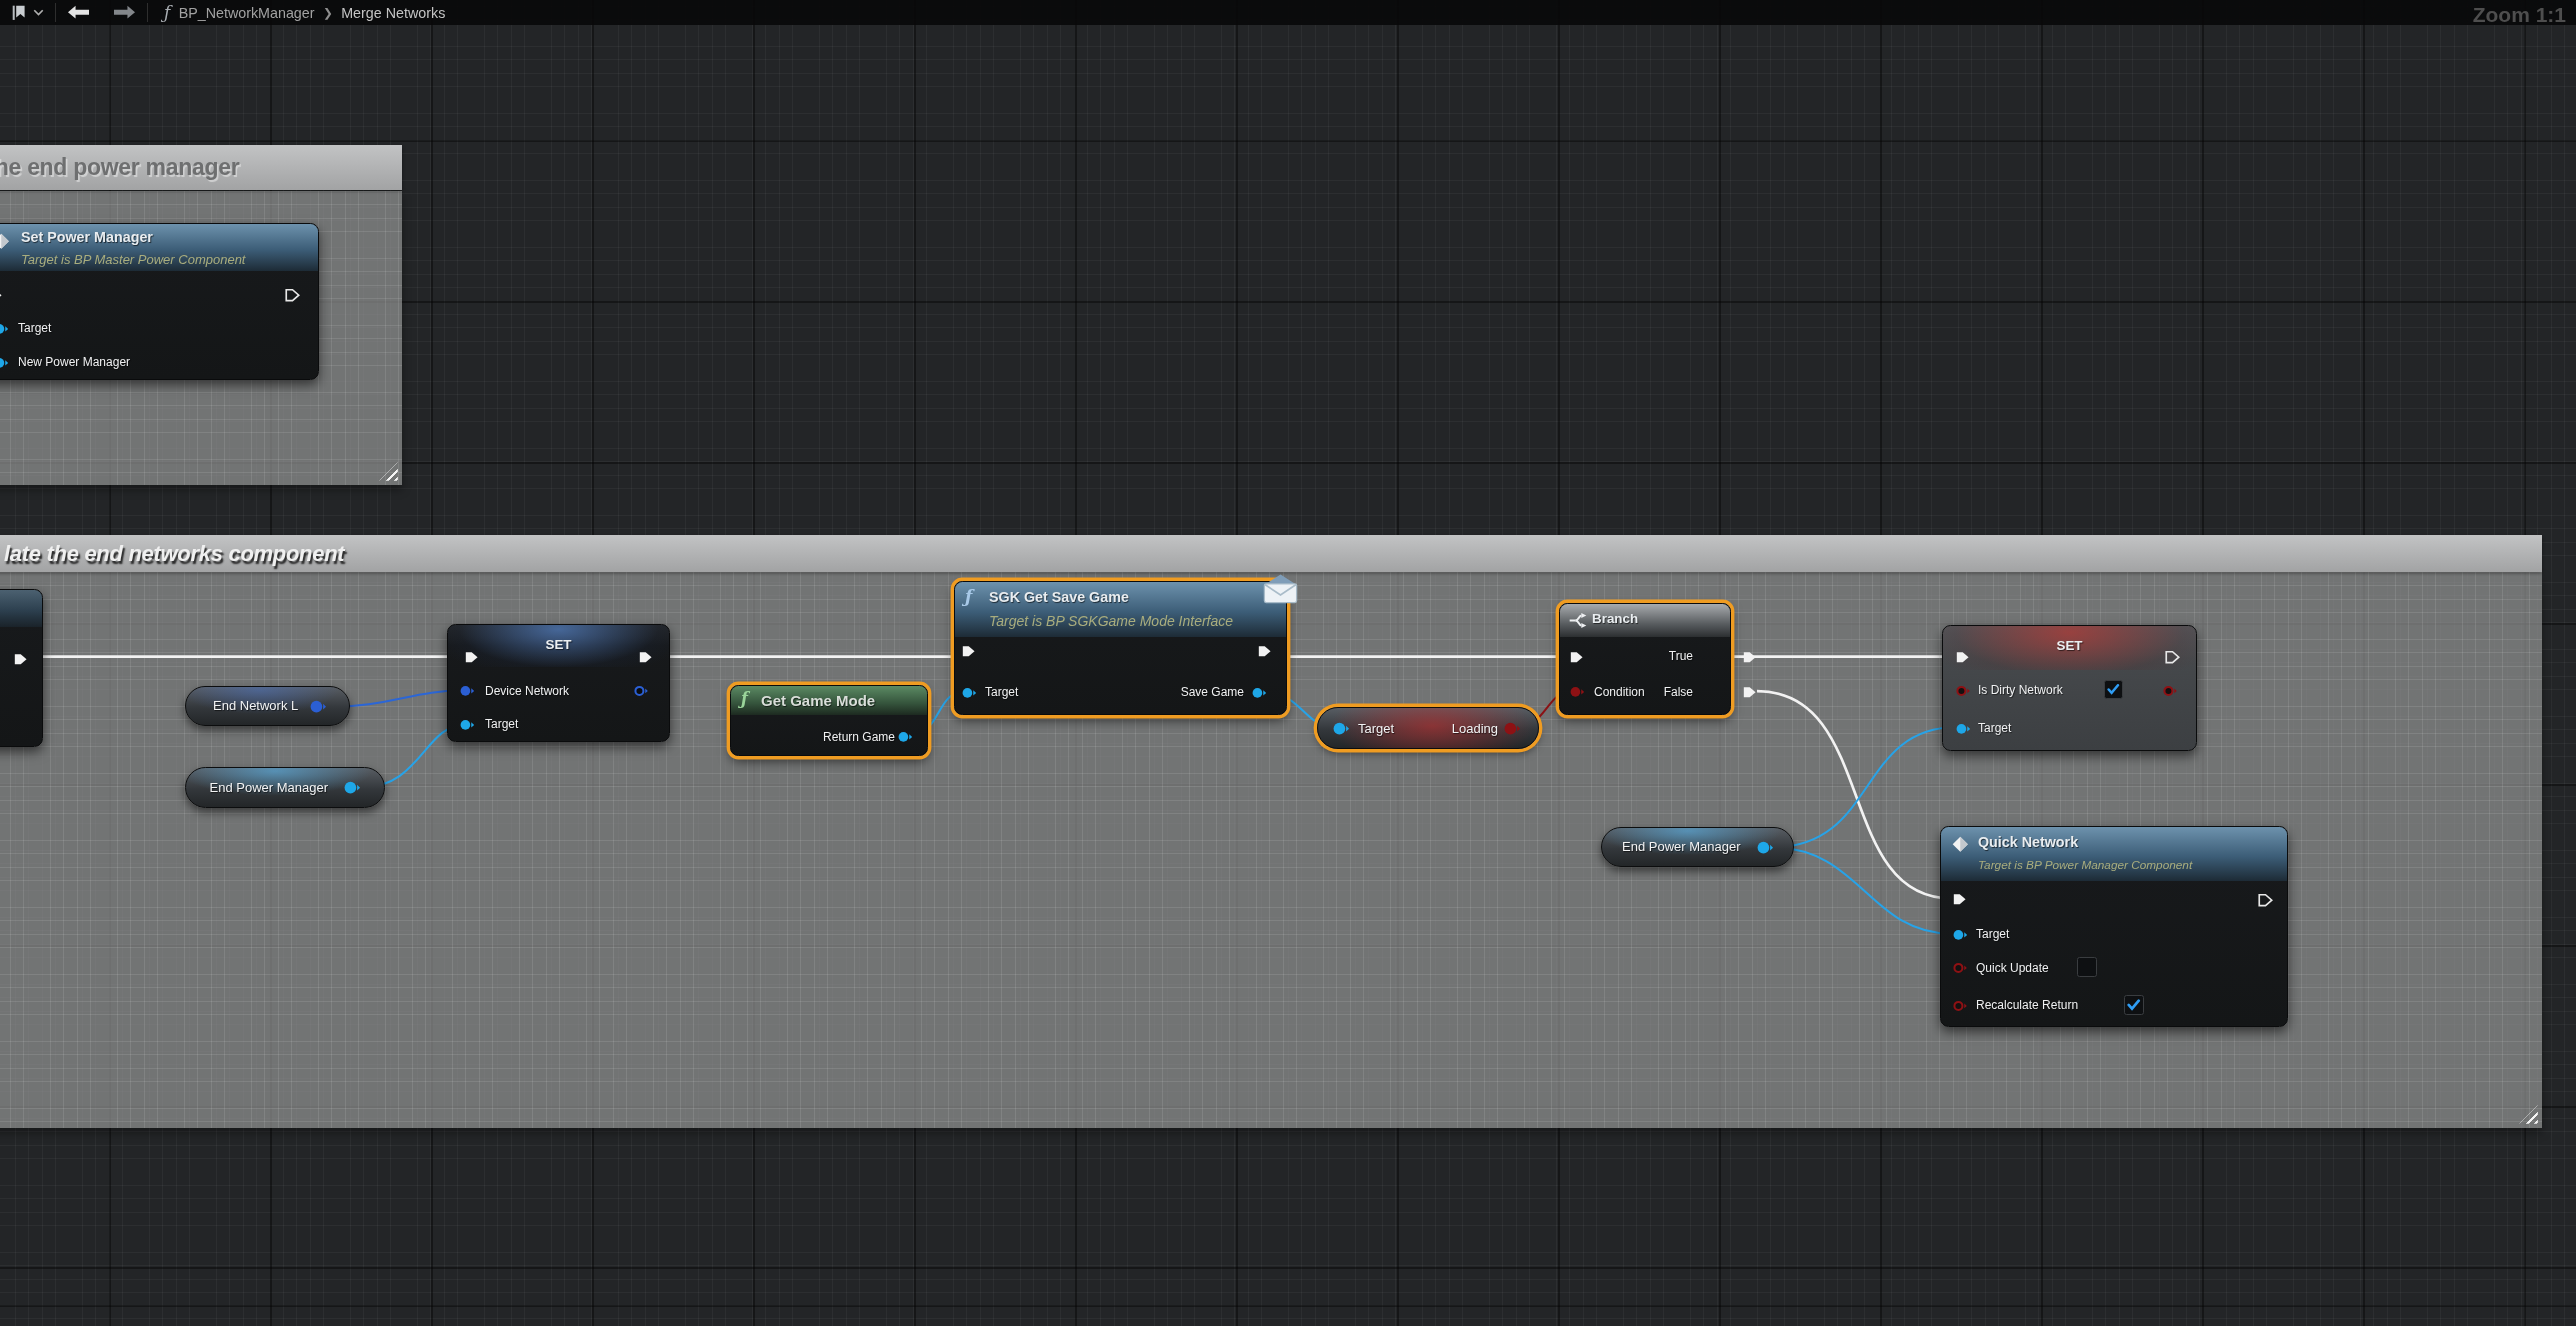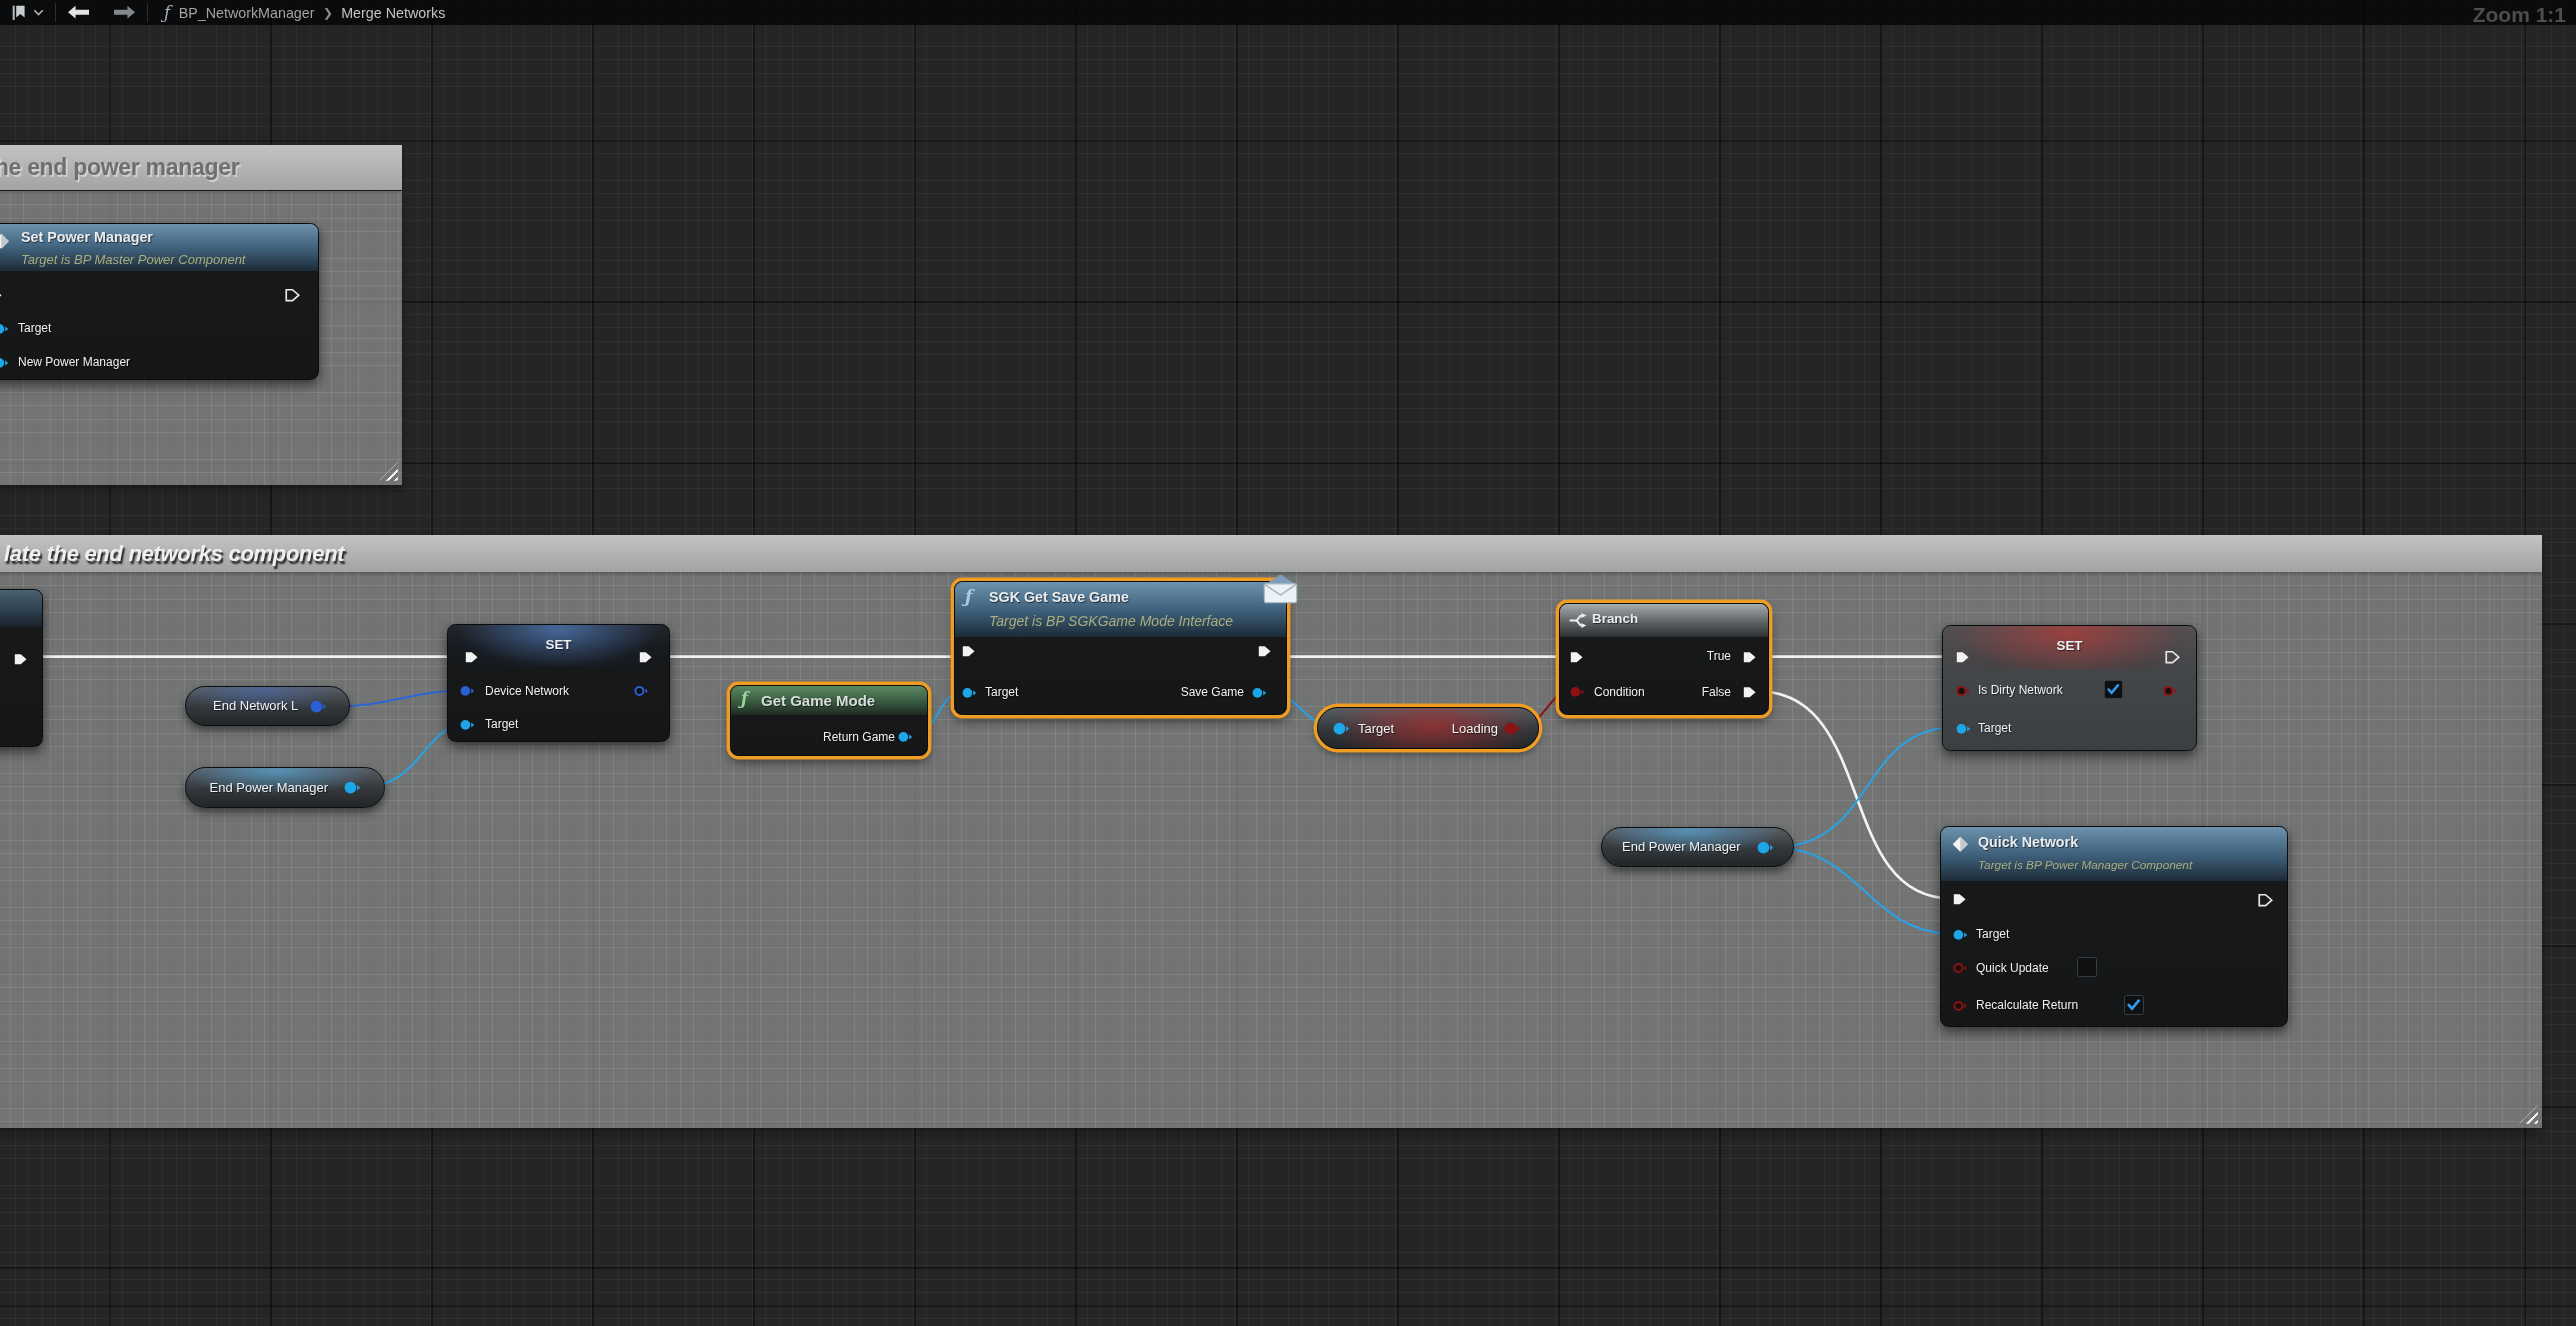--- a/index.html
+++ b/index.html
@@ -264,21 +264,21 @@
     <span class="pill-label" style="left:40px; top:12.6px;">Target</span>
     <span class="pill-label" style="right:40px; top:12.6px;">Loading</span>
     <span class="pin" style="left:186px; top:14.3px;">
       <svg width="17" height="13.4" viewBox="0 0 20 16">
           <circle cx="7.5" cy="8" r="7" fill="#8e1114"></circle>
           <path d="M15.5 4.5 L19 8 L15.5 11.5 Z" fill="#8e1114"></path>
         </svg>
     </span>
   </div>
 
-  <div class="node selected" style="left:1559px; top:603px; width:210px; height:112px;">
+  <div class="node selected" style="left:1559px; top:603px; width:172px; height:112px;">
     <div class="nhdr hdr-gray" style="height:33px;"></div>
     <span class="pin" style="left:8.4px; top:8.4px;">
       <svg width="20" height="17" viewBox="0 0 24 20">
         <g stroke="#eef0f2" stroke-width="2.4" fill="none">
           <path d="M2 10 H9"></path>
             <path d="M9 10 C13 10 13 4 16 4"></path>
             <path d="M9 10 C13 10 13 16 16 16"></path>
         </g>
         <path d="M16 1 L22 4 L16 7 Z" fill="#eef0f2"></path>
           <path d="M16 13 L22 16 L16 19 Z" fill="#eef0f2"></path>

